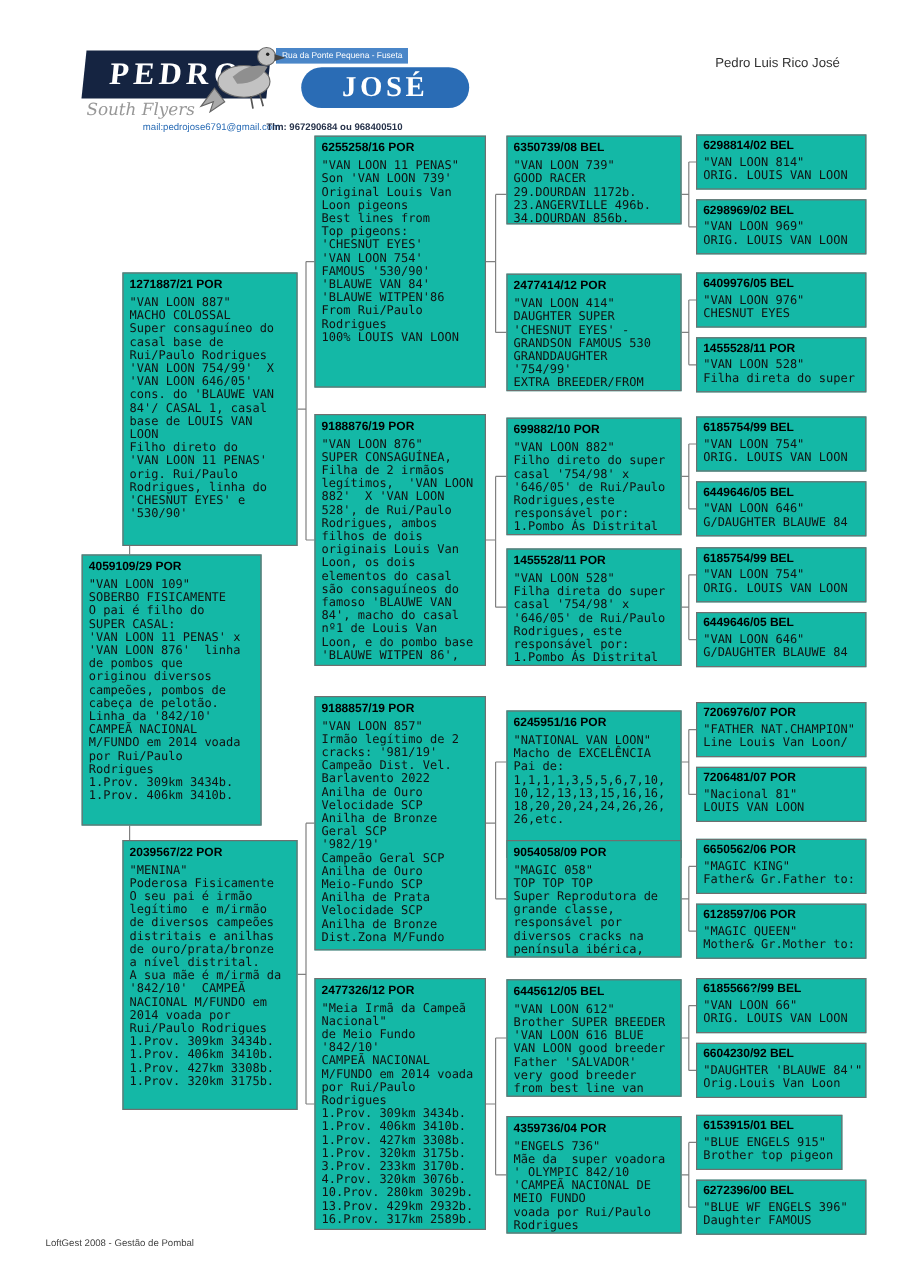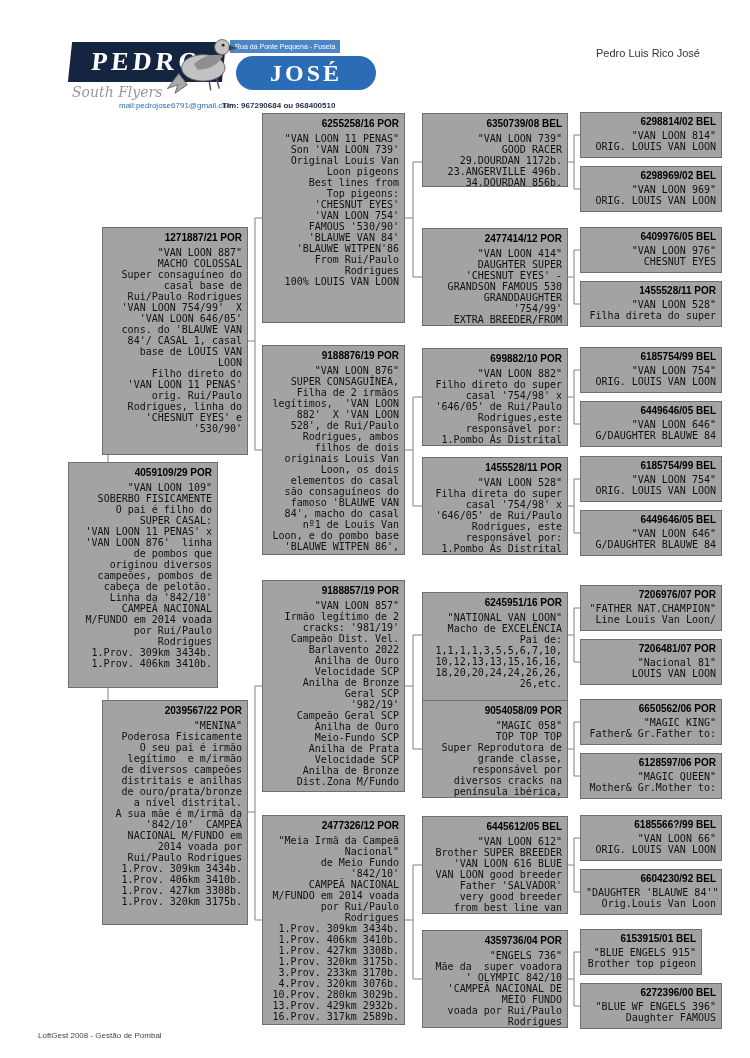--- a/index.html
+++ b/index.html
@@ -3,21 +3,21 @@
 <meta charset="utf-8">
 <style>
   html,body { margin:0; padding:0; background:#ffffff; }
   .page {
     position:relative; width:750px; height:1058px; background:#ffffff;
     overflow:hidden; font-family:"Liberation Sans", sans-serif;
   }
   
   .pbox {
     position:absolute; box-sizing:border-box;
-    background:#a3a3a3; border:1px solid #6f6f6f; overflow:hidden;text-align:right;
+    background:#14b8a6; border:1px solid #6f6f6f; overflow:hidden;
   }
   .pbox .ring {
     font:bold 10px/12px "Liberation Sans", sans-serif;
     color:#000; padding:4px 5px 3px 5px; white-space:pre;
   }
   .pbox .body {
     font:10px/11px "DejaVu Sans Mono", monospace;
     color:#111; margin:0; padding:0 5px; white-space:pre;
   }
   .pbox.small .ring { padding:3px 5px 2px 5px; }
@@ -31,21 +31,21 @@
     display:flex; align-items:center; justify-content:center;
   }
   .logo-navy span {
     font:bold 26px "Liberation Serif", serif; color:#fff; letter-spacing:4px;
   }
   .logo-tag {
     position:absolute; left:160px; top:2px; background:#4a86c8; color:#fff;
     font:7px/9px "Liberation Sans", sans-serif; padding:2px 5px; white-space:nowrap;
   }
   .logo-blue {
-    position:absolute; left:166px; top:18px; width:140px; height:34px;
+    position:absolute; left:181px; top:18px; width:140px; height:34px;
     background:#2a6cb5; display:flex; align-items:center; justify-content:center;border-radius:17px;
   }
   .logo-blue span {
     font:bold 24px "Liberation Serif", serif; color:#fff; letter-spacing:3px;
   }
   .pigeon { position:absolute; left:92px; top:-6px; width:92px; height:66px; }
   .logo-script {
     position:absolute; left:2px; top:46px;
     font:italic 14px "DejaVu Serif", serif; color:#979797;
   }

